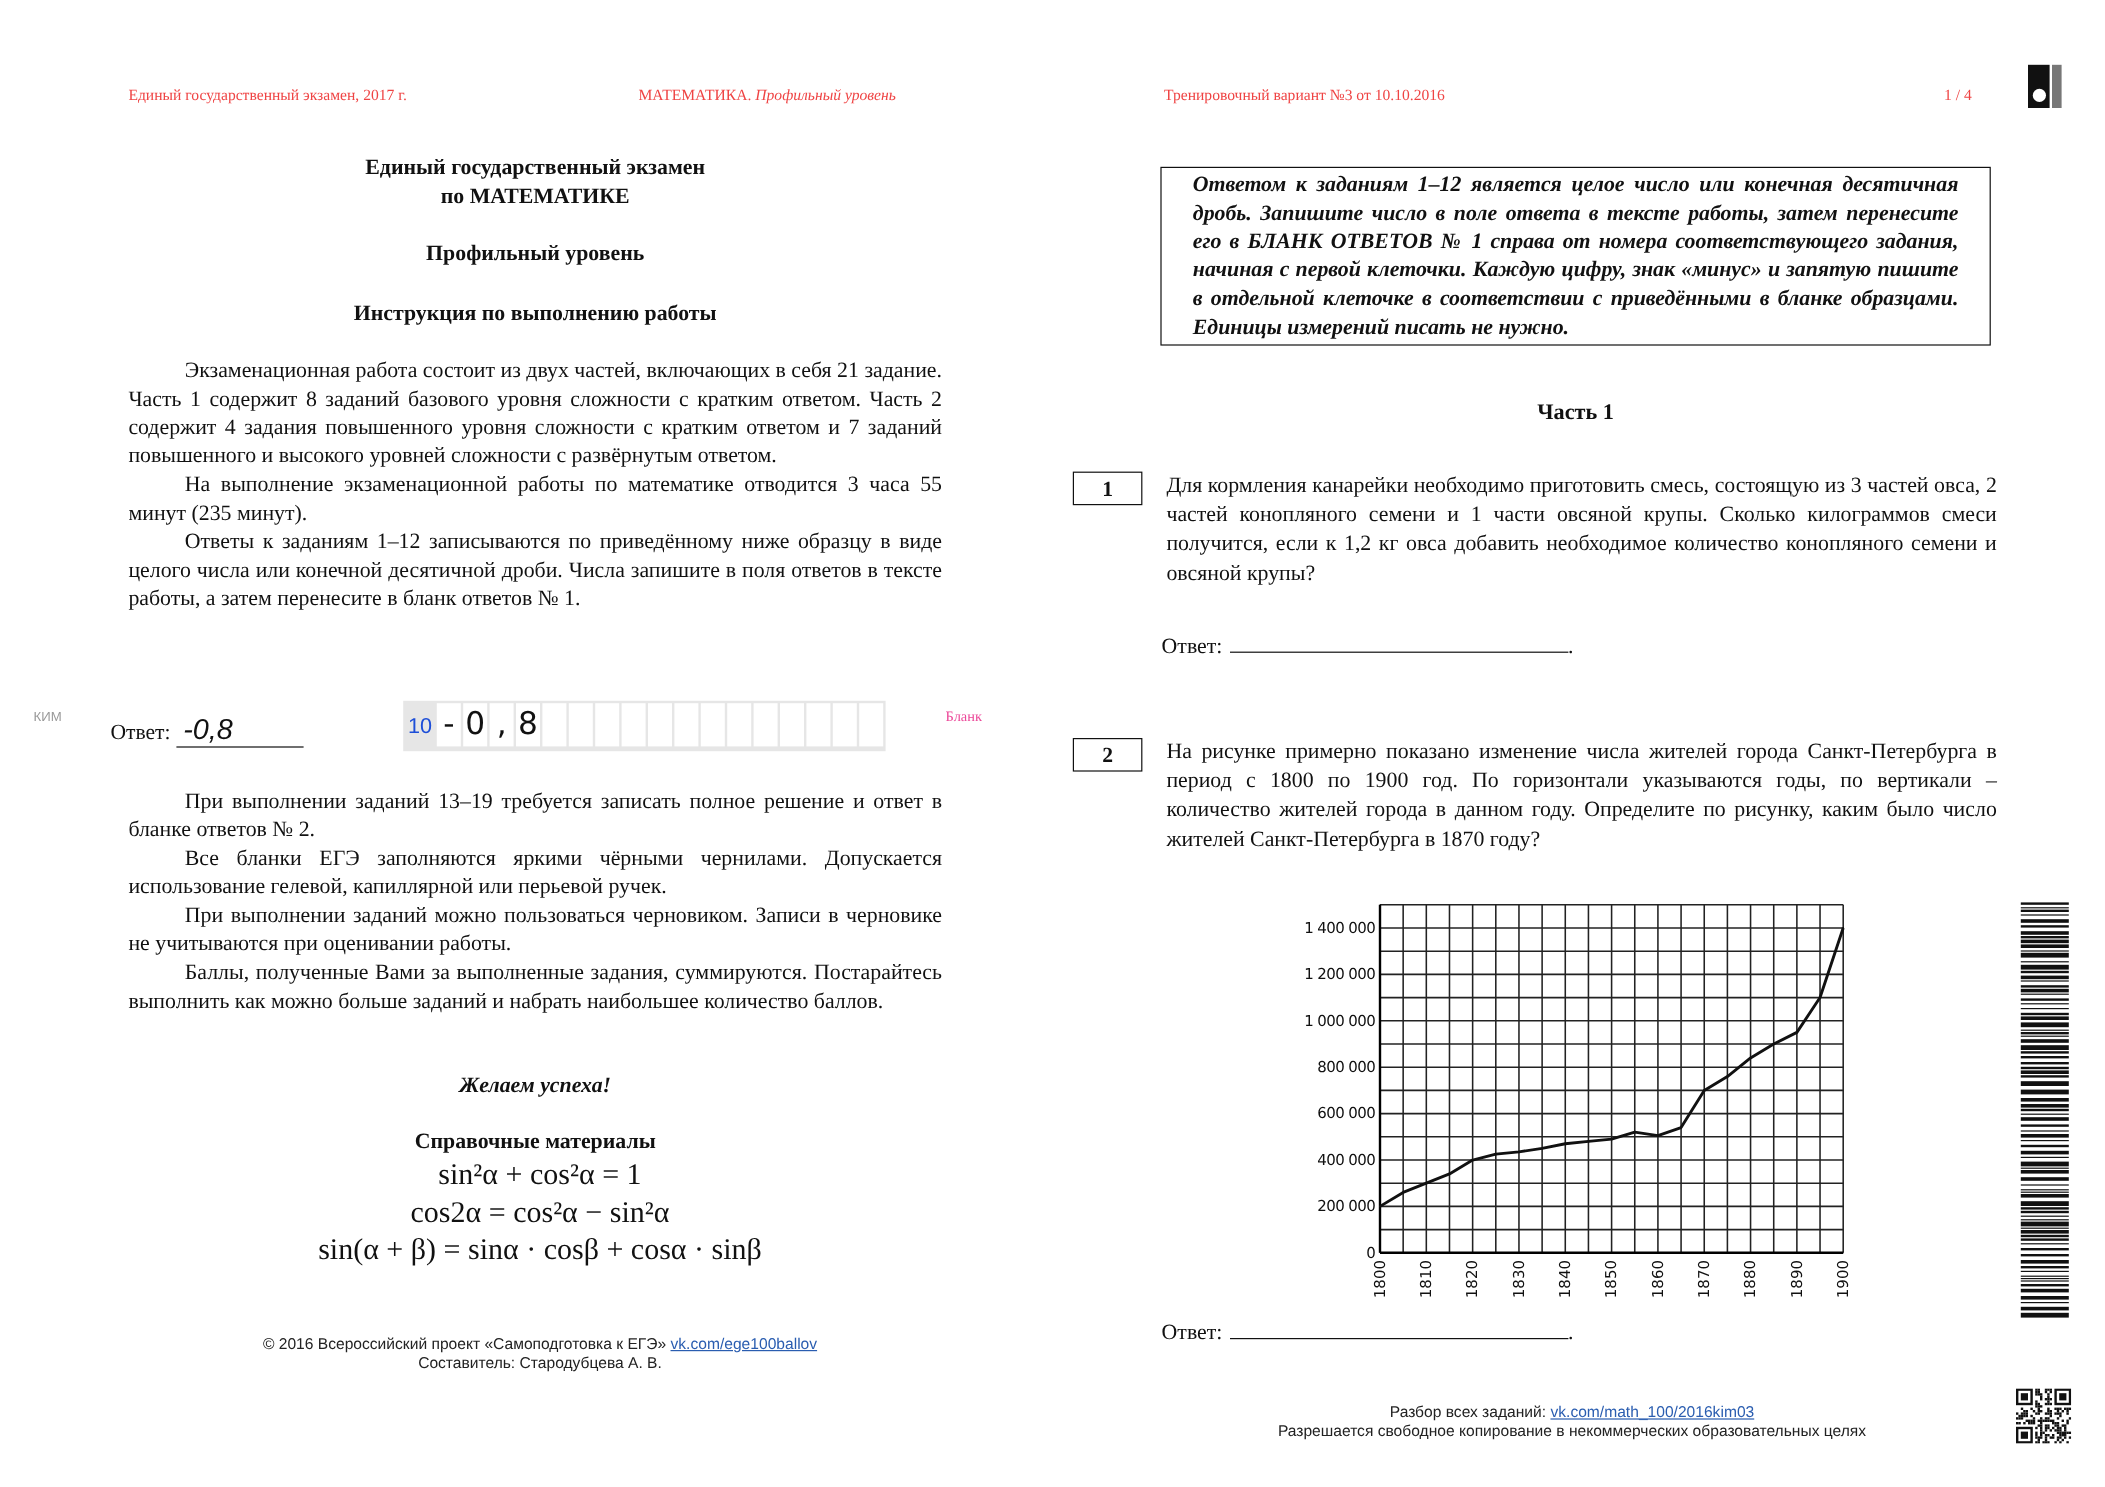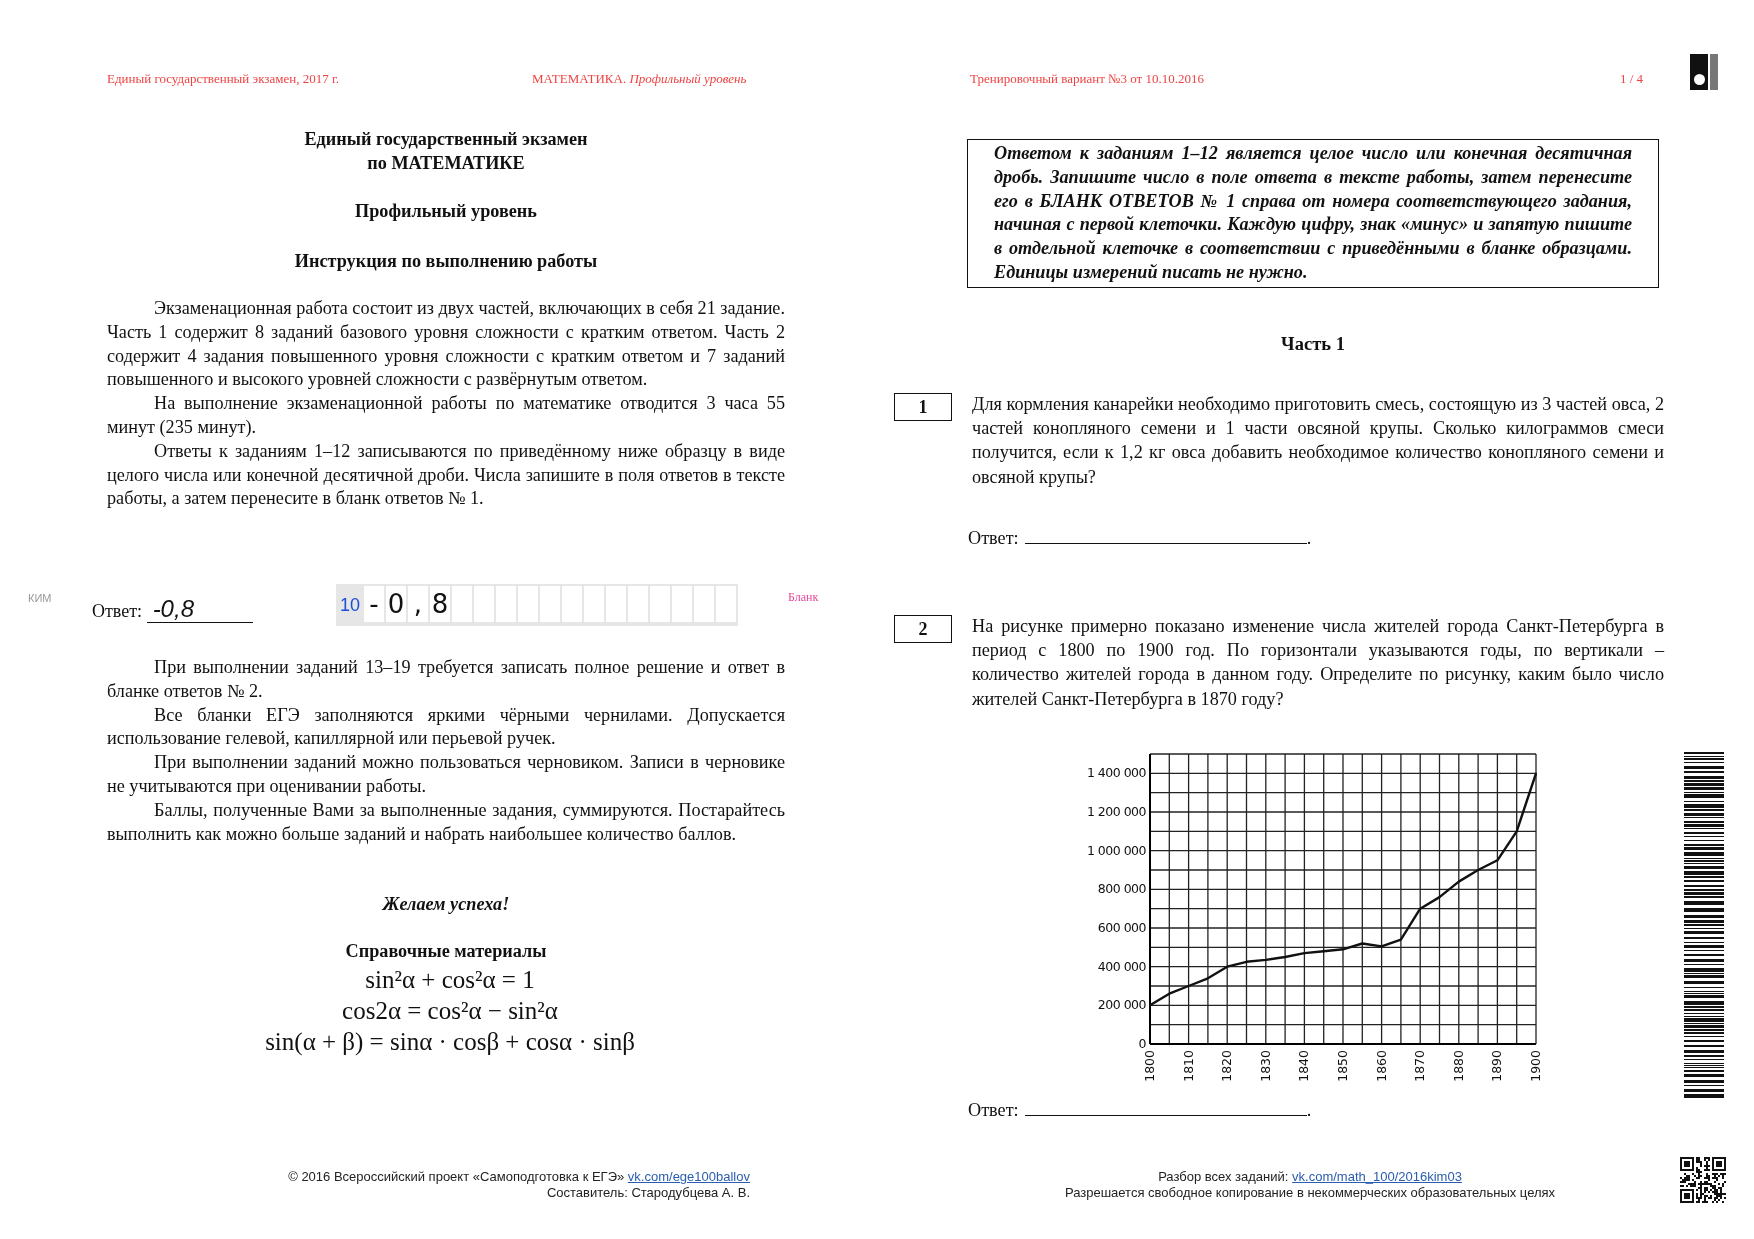--- a/index.html
+++ b/index.html
@@ -107,21 +107,21 @@
 </div>
 
 <div class="abs left" style="top:893px; text-align:center; font-weight:bold; font-style:italic;">Желаем успеха!</div>
 <div class="abs left center-title" style="top:940px;">Справочные материалы</div>
 <div class="abs formulas" style="top:964px;">
   <div>sin²α + cos²α = 1</div>
   <div>cos2α = cos²α − sin²α</div>
   <div>sin(α + β) = sinα · cosβ + cosα · sinβ</div>
 </div>
 
-<div class="abs foot" style="left:150px; top:1169px; width:600px;text-align:right;">
+<div class="abs foot" style="left:150px; top:1112px; width:600px;">
   <div><span>© 2016 Всероссийский проект «Самоподготовка к ЕГЭ»</span> <a>vk.com/ege100ballov</a></div>
   <div>Составитель: Стародубцева А. В.</div>
 </div>
 <div class="abs foot" style="left:1000px; top:1169px; width:620px;">
   <div><span>Разбор всех заданий:</span> <a>vk.com/math_100/2016kim03</a></div>
   <div>Разрешается свободное копирование в некоммерческих образовательных целях</div>
 </div>
 
 <div class="abs notice">Ответом к заданиям 1–12 является целое число или конечная десятичная дробь. Запишите число в поле ответа в тексте работы, затем перенесите его в БЛАНК ОТВЕТОВ № 1 справа от номера соответствующего задания, начиная с первой клеточки. Каждую цифру, знак «минус» и запятую пишите в отдельной клеточке в соответствии с приведёнными в бланке образцами. Единицы измерений писать не нужно.</div>
 <div class="abs part-title">Часть 1</div>

